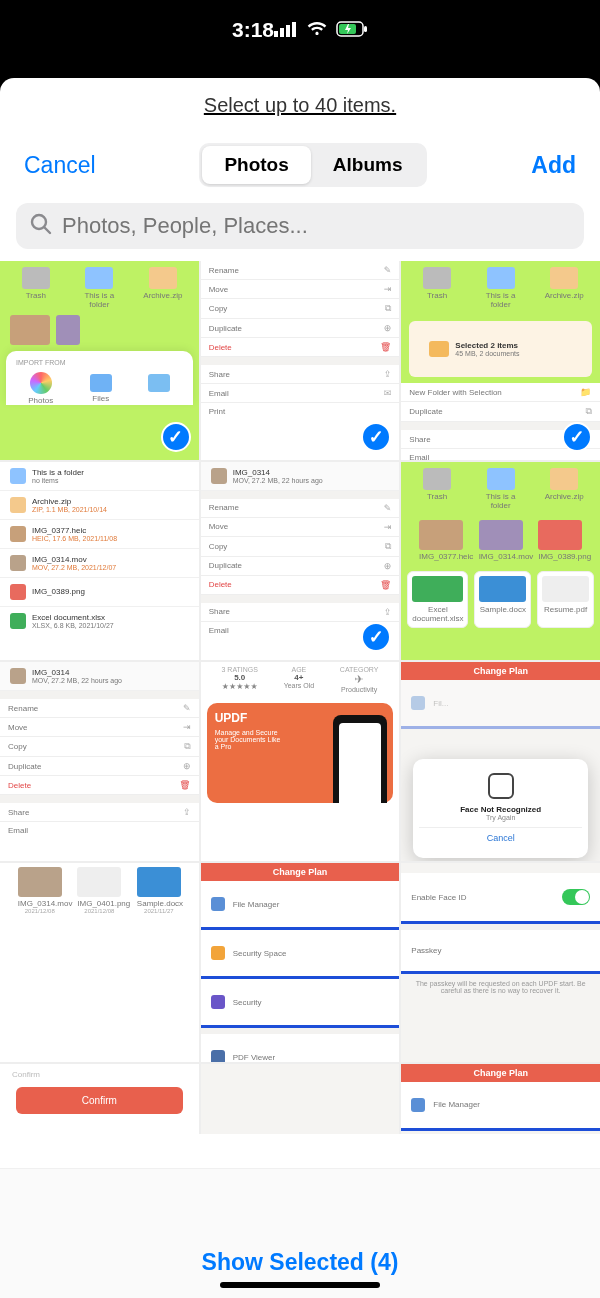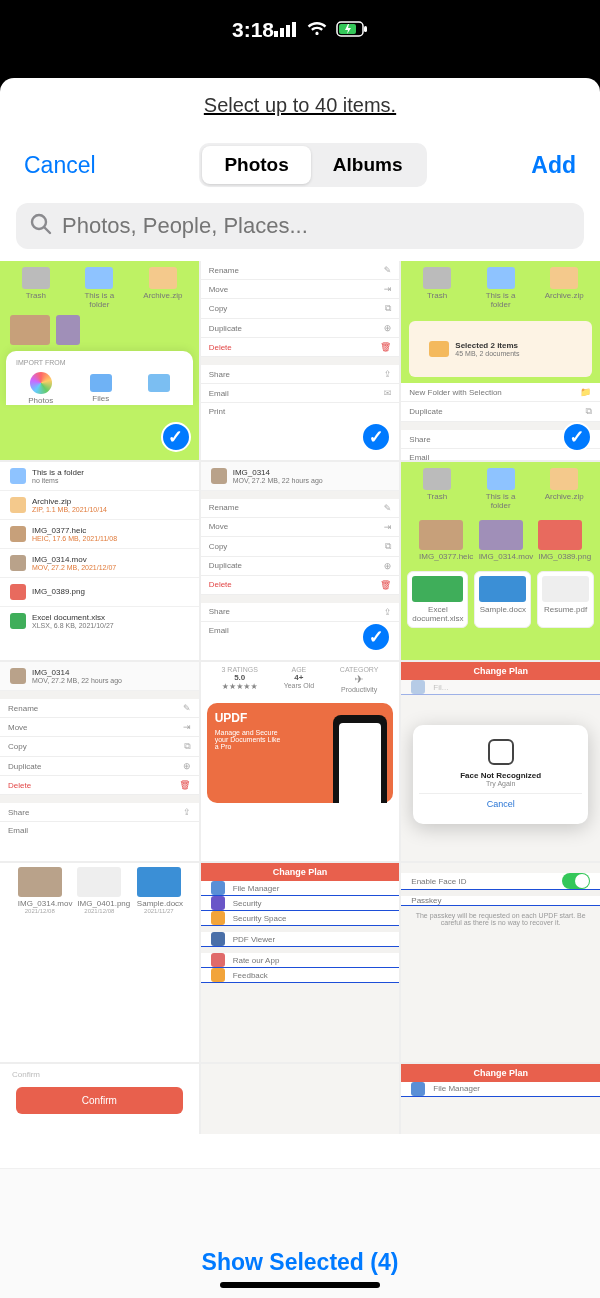--- a/index.html
+++ b/index.html
@@ -29,21 +29,21 @@
   .mini-row.danger { color: #e24545;}
   .mini-hdr { display: flex; justify-content: space-around; padding: 6px 4px; }
   .mini-tile { width: 46px; text-align: center; }
   .mini-icon { width: 28px; height: 22px; margin: 0 auto 2px; border-radius: 3px;}
   .mini-folder { background:#8ec3ff;}
   .mini-zip { background:#f4c98c;}
   .mini-trash { background:#bbb;}
   .mini-callout { background:#fdf3e4; border-radius:6px; margin:6px 8px; padding:20px; display:flex; align-items:center; gap:6px;}
   .mini-callout .folder{width:20px;height:16px;background:#f4b95d;border-radius:3px;}
   .mini-banner { background:#e8604d; color:#fff; text-align:center; padding:4px; font-size:9px; font-weight:600;}
-  .mini-list-item{display:flex;align-items:center;gap:8px;padding:0 10px;border-bottom:1px solid #1d4ed8;background:#fff;}
+  .mini-list-item{display:flex;align-items:center;gap:8px;padding:16px 10px;border-bottom:3px solid #1d4ed8;background:#fff;}
   .mini-list-item .mic{width:14px;height:14px;border-radius:3px;}
   .mini-card{background:#ec6e42;border-radius:10px;margin:6px;height:100px;position:relative;color:#fff;padding:8px;}
   .mini-phone{position:absolute;right:6px;bottom:0;width:54px;height:88px;background:#111;border-radius:8px 8px 0 0;}
   .mini-phone::after{content:"";position:absolute;top:8px;left:6px;right:6px;bottom:0;background:#fff;border-radius:4px 4px 0 0;}
   .mini-stars{color:#888;padding:4px 8px;display:flex;justify-content:space-around;}
   .mini-dialog{background:#fff;border-radius:10px;margin:30px 12px;box-shadow:0 4px 20px rgba(0,0,0,.2);padding:10px 6px;text-align:center;}
   .mini-dialog .faceid{width:26px;height:26px;border:2px solid #444;border-radius:6px;margin:4px auto 6px;}
   .mini-dialog .ln{border-top:1px solid #eee;padding:5px;color:#2b76d5;font-size:9px;}
   .mini-toggle{width:28px;height:16px;background:#34c759;border-radius:8px;position:relative;}
   .mini-toggle::after{content:"";position:absolute;right:1px;top:1px;width:14px;height:14px;background:#fff;border-radius:50%;}
@@ -416,26 +416,26 @@
       </div>
 
       <div class="thumb">
         <div class="mini" style="background:#f5f4f2">
           <div class="mini-banner">Change Plan</div>
           <div class="mini-list-item">
               <div class="mic" style="background:#5a8fd6"></div>
               <span>File Manager</span>
             </div>
           <div class="mini-list-item">
+              <div class="mic" style="background:#f2a43a"></div>
+              <span>Security Space</span>
+            </div>
+          <div class="mini-list-item">
               <div class="mic" style="background:#6a56c8"></div>
               <span>Security</span>
-            </div>
-          <div class="mini-list-item">
-              <div class="mic" style="background:#f2a43a"></div>
-              <span>Security Space</span>
             </div>
           <div class="sep" style="height:6px"></div>
           <div class="mini-list-item">
               <div class="mic" style="background:#4a6fa8"></div>
               <span>PDF Viewer</span>
             </div>
           <div class="sep" style="height:6px"></div>
           <div class="mini-list-item">
               <div class="mic" style="background:#e06a6a"></div>
               <span>Rate our App</span>

